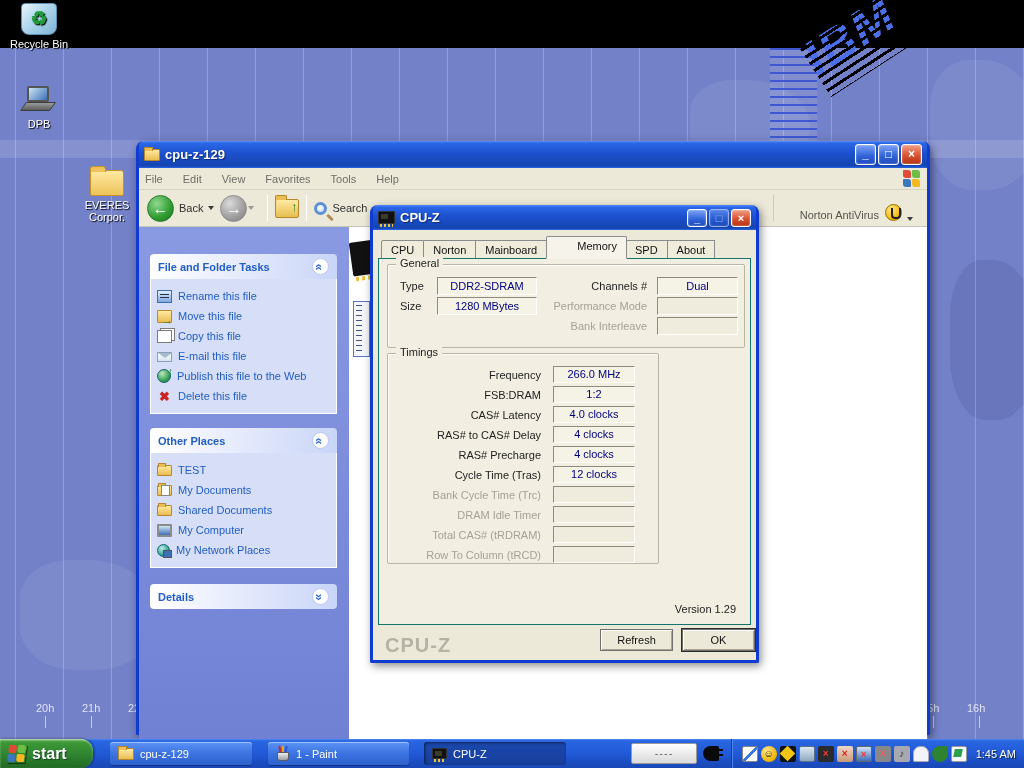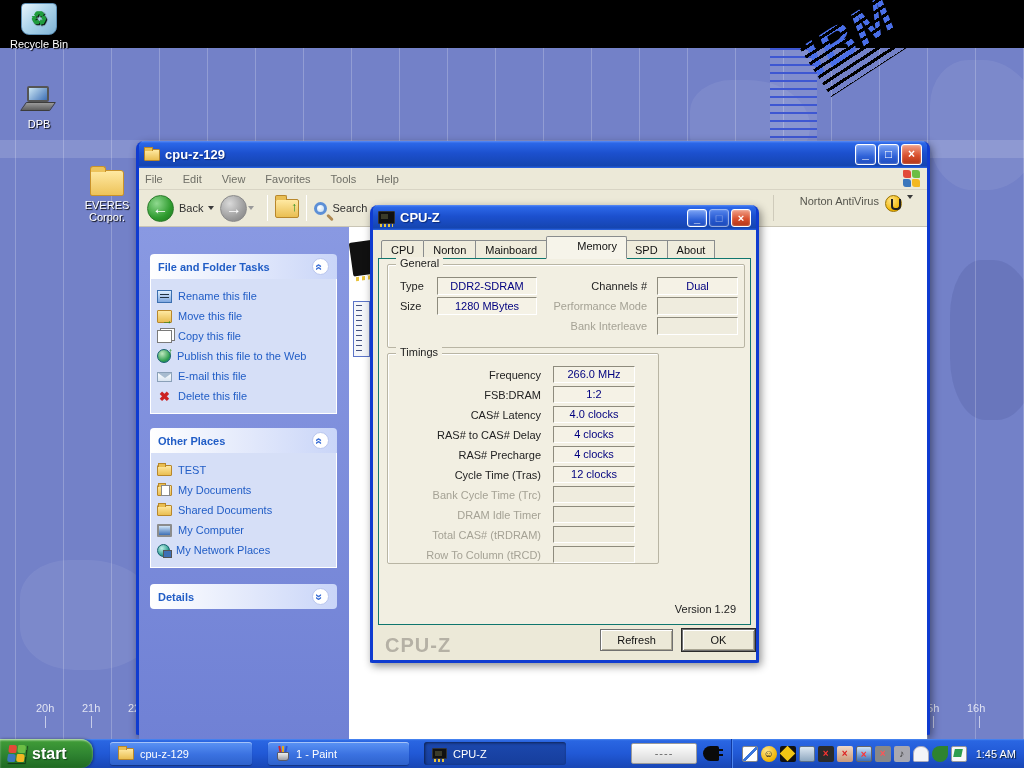--- a/index.html
+++ b/index.html
@@ -82,21 +82,21 @@
   .tsep { width:1px; height:26px; background:#CFCBBB; border-right:1px solid #fff; margin:0 7px; }
   .upfolder { width:24px; height:19px; position:relative; background:linear-gradient(#FFE9A2,#E9BE52);
     border:1px solid #B8872B; border-radius:2px; }
   .upfolder::before { content:""; position:absolute; top:-5px; left:-1px; width:10px; height:4px;
     background:#E9BE52; border:1px solid #B8872B; border-bottom:none; border-radius:2px 2px 0 0; }
   .upfolder::after { content:"\2191"; position:absolute; right:1px; top:-1px; color:#1C8A1C; font-weight:bold; font-size:13px; }
   .magnifier { width:13px; height:13px; border:3px solid #5C8FD6; border-radius:50%; position:relative;
     background:radial-gradient(circle at 35% 35%, #fff,#BCD8F2); }
   .magnifier::after { content:""; position:absolute; width:8px; height:3px; background:#B08A52; border-radius:2px;
     transform:rotate(45deg); left:9px; top:11px; }
-  .norton-wrap { margin-left:auto; display:flex; align-items:flex-start; border-left:1px solid #CFCBBB; padding-left:26px; height:26px; }
+  .norton-wrap { margin-left:auto; display:flex; align-items:flex-end; border-left:1px solid #CFCBBB; padding-left:26px; height:26px; }
   .norton-label { color:#55554D; margin-right:6px; }
   .norton-badge { width:17px; height:17px; border-radius:50%; background:radial-gradient(circle at 35% 30%,#FFE488,#F0B400 70%,#C88F00);
     border:1px solid #9A7200; position:relative; }
   .norton-badge::after { content:""; position:absolute; left:5px; top:3px; width:6px; height:9px;
     border:2px solid #202020; border-top:none; border-radius:0 0 4px 4px; }
 
   .explorer-body { display:flex; height:533px; }
   .sidebar { width:210px; background:linear-gradient(#8999E2,#6F80D4); padding:27px 0 0 11px; overflow:hidden; }
   .content-area { flex:1; background:#fff; position:relative; overflow:hidden; }
 
@@ -322,26 +322,26 @@
             </div>
           <div class="task-item">
             <div class="ti-icon ic-move"></div>
             <span class="ti-label">Move this file</span>
             </div>
           <div class="task-item">
             <div class="ti-icon ic-copy"></div>
             <span class="ti-label">Copy this file</span>
             </div>
           <div class="task-item">
+            <div class="ti-icon ic-mail"></div>
+            <span class="ti-label">E-mail this file</span>
+            </div>
+          <div class="task-item">
             <div class="ti-icon ic-globe up"></div>
             <span class="ti-label">Publish this file to the Web</span>
-            </div>
-          <div class="task-item">
-            <div class="ti-icon ic-mail"></div>
-            <span class="ti-label">E-mail this file</span>
             </div>
           <div class="task-item">
             <div class="ti-icon ic-x">✖</div>
             <span class="ti-label">Delete this file</span>
             </div>
         </div>
       </div>
 
       <div class="task-panel">
         <div class="panel-header">

